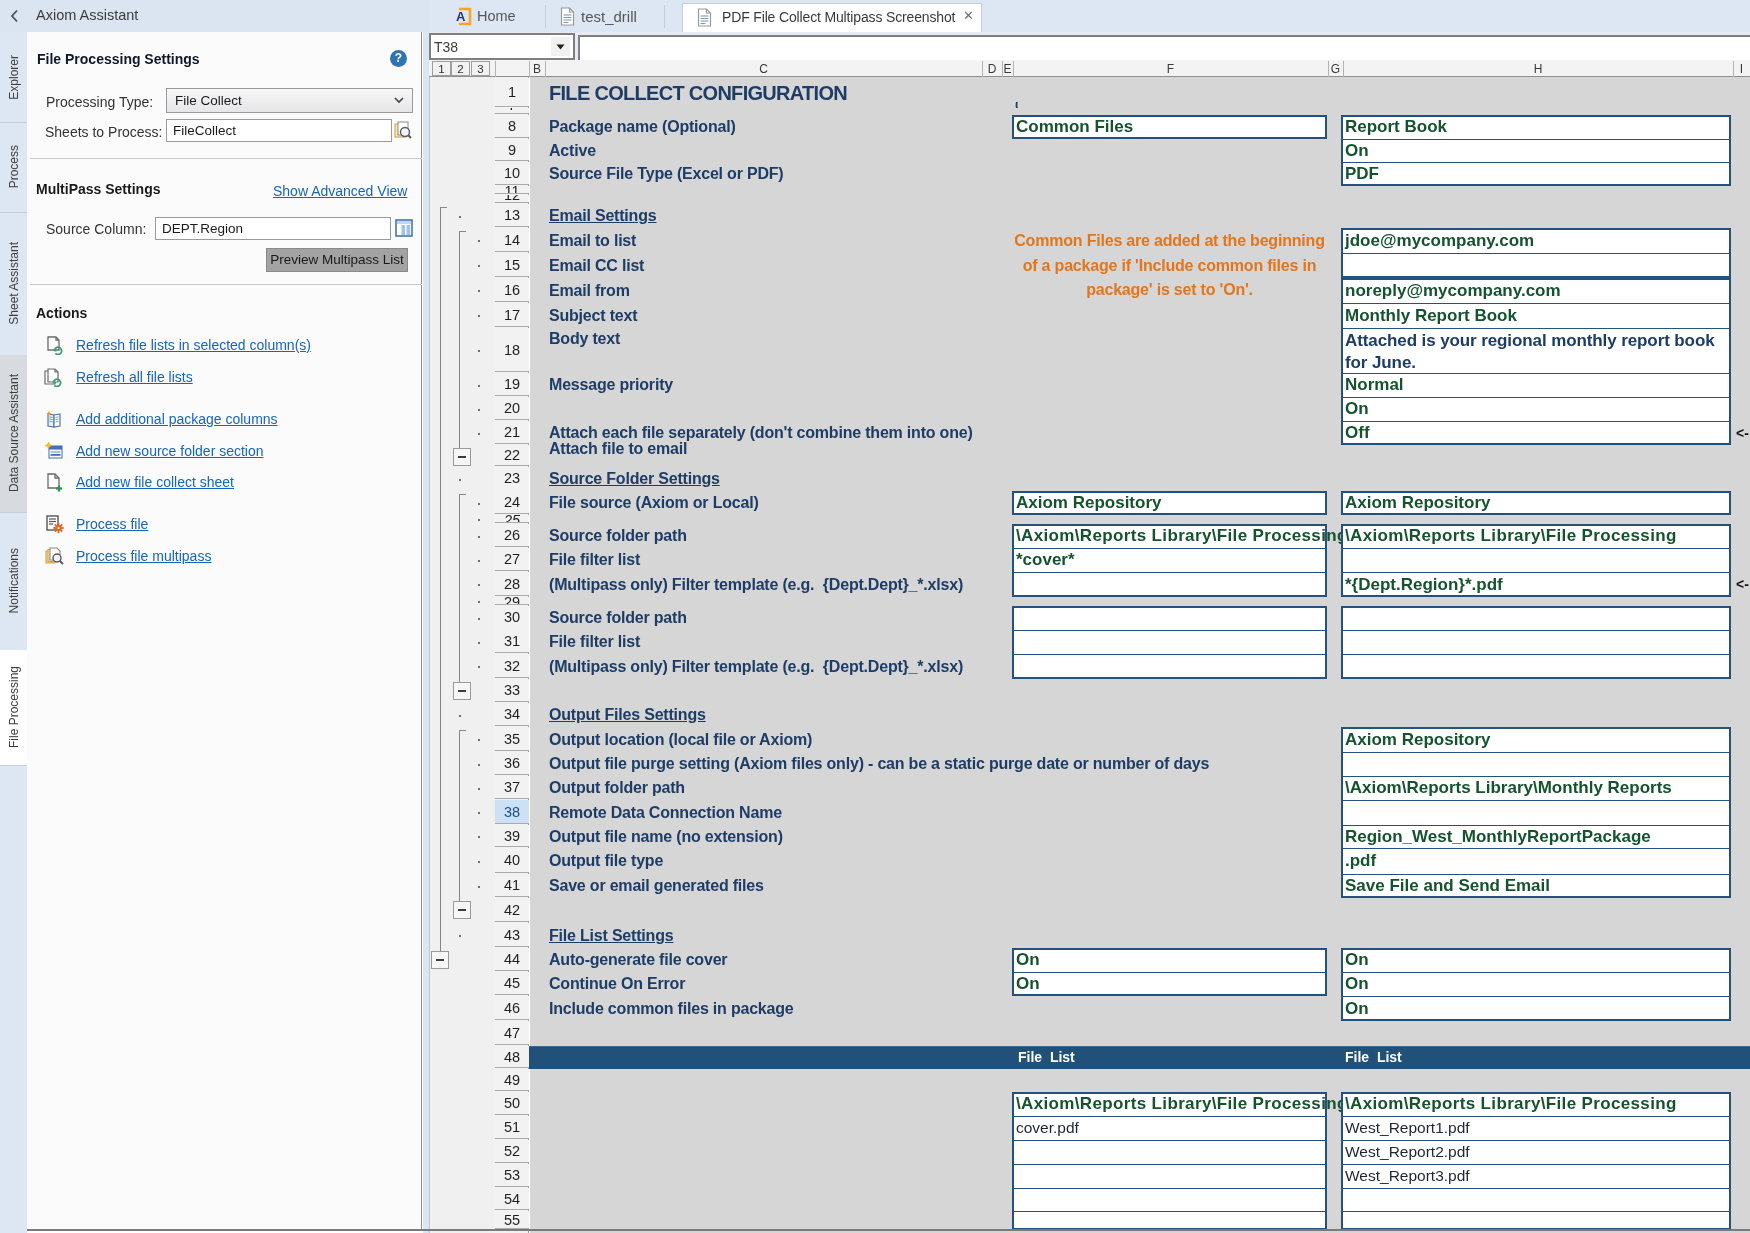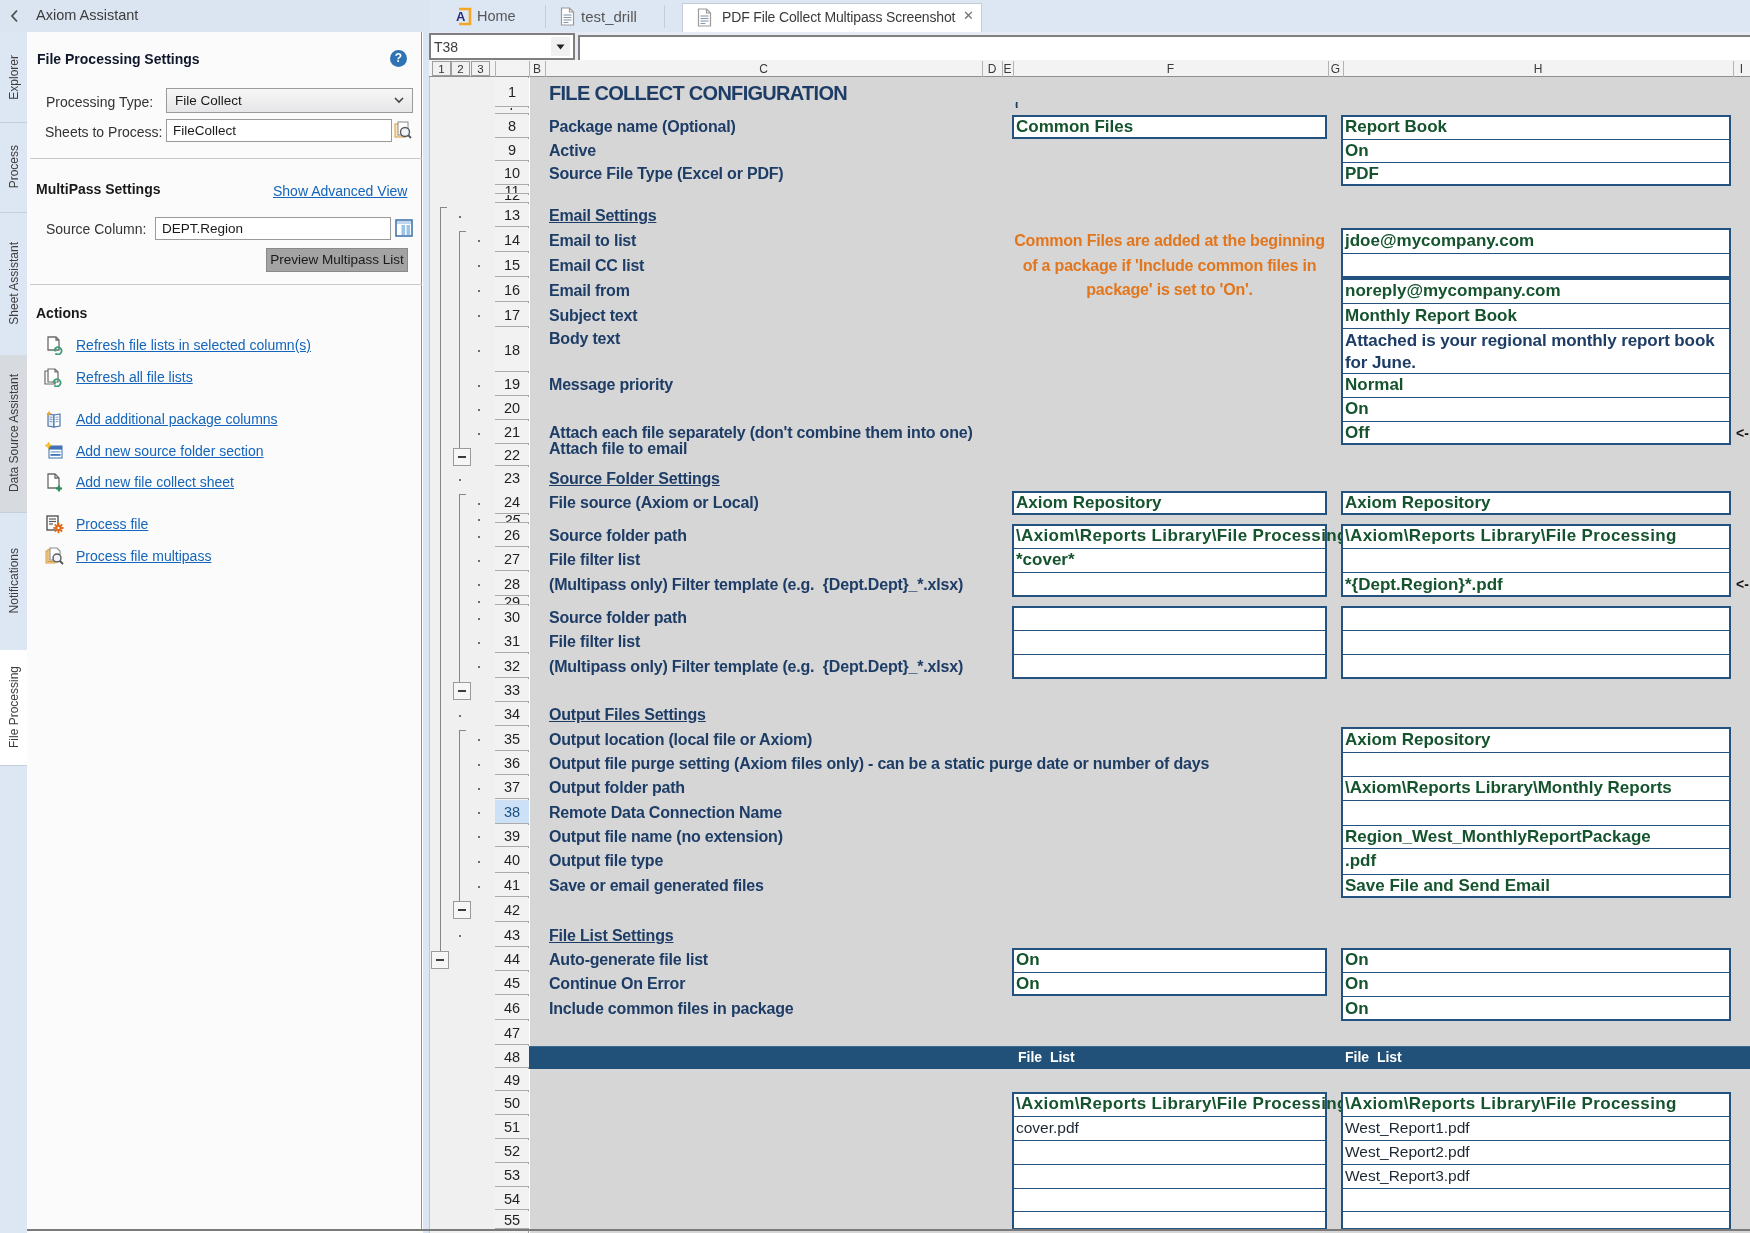--- a/index.html
+++ b/index.html
@@ -351,21 +351,21 @@
 <div class="cellt" style="top:654px;height:25px;line-height:25px;font-size:16px;">(Multipass only) Filter template (e.g.&nbsp; {Dept.Dept}_*.xlsx)</div>
 <div class="cellt" style="top:703px;height:24px;line-height:24px;font-size:16px;text-decoration:underline;">Output Files Settings</div>
 <div class="cellt" style="top:727px;height:25px;line-height:25px;font-size:16px;">Output location (local file or Axiom)</div>
 <div class="cellt" style="top:752px;height:24px;line-height:24px;font-size:16px;">Output file purge setting (Axiom files only) - can be a static purge date or number of days</div>
 <div class="cellt" style="top:776px;height:24px;line-height:24px;font-size:16px;">Output folder path</div>
 <div class="cellt" style="top:800px;height:25px;line-height:25px;font-size:16px;">Remote Data Connection Name</div>
 <div class="cellt" style="top:825px;height:23px;line-height:23px;font-size:16px;">Output file name (no extension)</div>
 <div class="cellt" style="top:848px;height:26px;line-height:26px;font-size:16px;">Output file type</div>
 <div class="cellt" style="top:874px;height:24px;line-height:24px;font-size:16px;">Save or email generated files</div>
 <div class="cellt" style="top:923px;height:25px;line-height:25px;font-size:16px;text-decoration:underline;">File List Settings</div>
-<div class="cellt" style="top:948px;height:24px;line-height:24px;font-size:16px;">Auto-generate file list</div>
+<div class="cellt" style="top:948px;height:24px;line-height:24px;font-size:16px;">Auto-generate file cover</div>
 <div class="cellt" style="top:972px;height:24px;line-height:24px;font-size:16px;">Continue On Error</div>
 <div class="cellt" style="top:996px;height:25px;line-height:25px;font-size:16px;">Include common files in package</div>
 <div class="abs" style="left:1015px;top:102px;width:32px;height:6px;overflow:hidden;"><span style="position:relative;top:-8px;font-size:13px;font-weight:bold;color:#1d3c66;">( PDF )</span></div>
 <div class="boxg" style="left:1012px;top:115px;width:315px;height:24px;"></div>
 <div class="btxt" style="left:1016px;top:115px;height:24px;line-height:24px;width:355px;">Common Files</div>
 <div class="boxg" style="left:1012px;top:491px;width:315px;height:24px;"></div>
 <div class="btxt" style="left:1016px;top:491px;height:24px;line-height:24px;width:355px;">Axiom Repository</div>
 <div class="boxg" style="left:1012px;top:524px;width:315px;height:73px;"></div>
 <div class="abs" style="left:1014px;top:548px;width:311px;height:1px;background:#24527e;"></div>
 <div class="abs" style="left:1014px;top:572px;width:311px;height:1px;background:#24527e;"></div>

